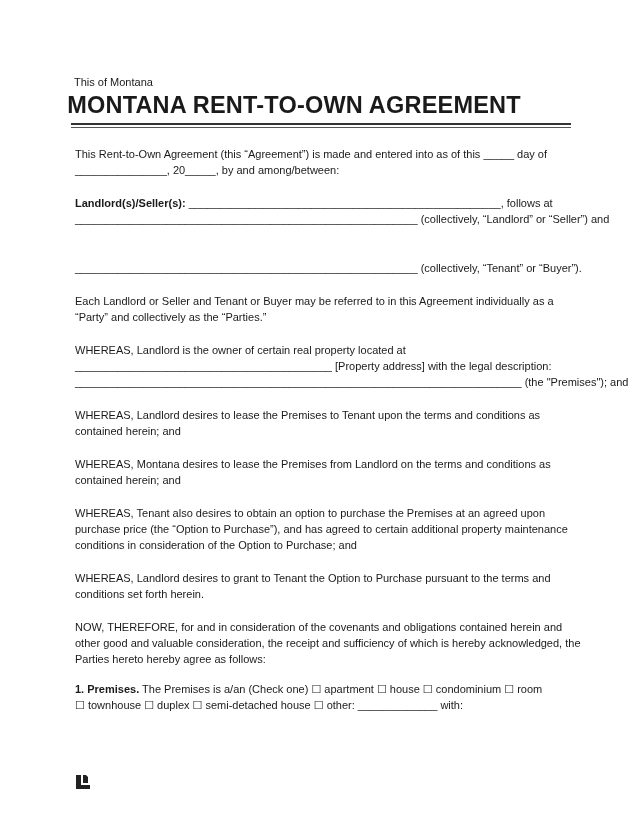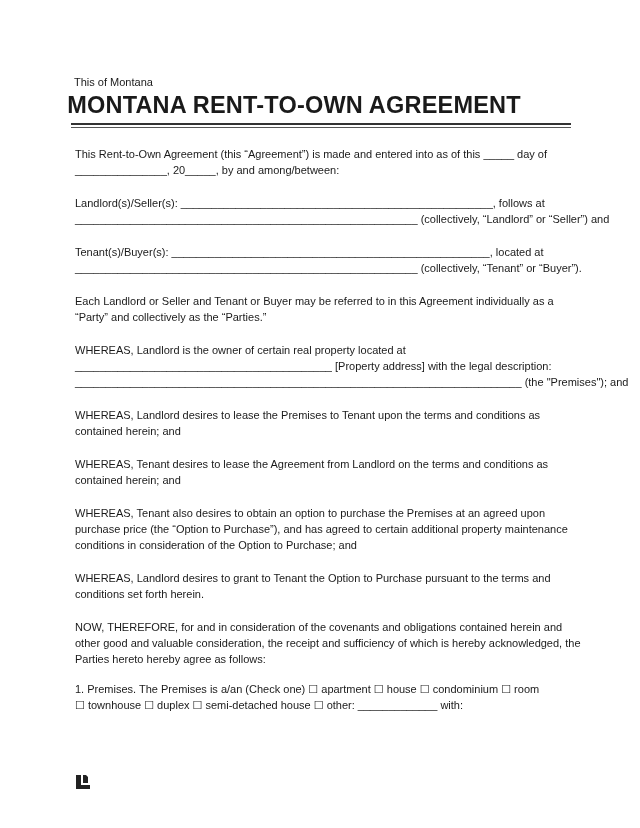--- a/index.html
+++ b/index.html
@@ -5,52 +5,51 @@
   html, body { margin: 0; padding: 0; background: #ffffff; }
   body { width: 640px; height: 828px; position: relative; overflow: hidden;
          font-family: "Liberation Sans", sans-serif; color: #1a1a1a; }
   .page { position: absolute; left: 0; top: 0; width: 640px; height: 828px; }
   .state { position: absolute; left: 74px; top: 76px; font-size: 11px; }
   .title { position: absolute; left: 0; width: 588px; top: 92px; text-align: center;
            font-size: 23.5px; font-weight: bold; letter-spacing: 0.2px; }
   .rule1 { position: absolute; left: 71px; width: 500px; top: 123px; height: 2px; background: #333; }
   .rule2 { position: absolute; left: 71px; width: 500px; top: 126.5px; height: 1px; background: #555; }
   .line { position: absolute; left: 75px; font-size: 11px; line-height: 13px; white-space: nowrap; }
-  .b { font-weight: normal; margin-top: 16px; }
+  .b { font-weight: bold; margin-top: 16px; }
   .logo { position: absolute; left: 75px; top: 774px; width: 16px; height: 16px; }
 </style>
 </head>
 <body>
 
 <div class="page">
   <div class="state">This of Montana</div>
   <div class="title">MONTANA RENT-TO-OWN AGREEMENT</div>
   <div class="rule1"></div>
   <div class="rule2"></div>
 
   <div class="line" style="top:148px">This Rent-to-Own Agreement (this “Agreement”) is made and entered into as of this _____ day of</div>
   <div class="line" style="top:164px">_______________, 20_____, by and among/between:</div>
 
   <div class="line" style="top:197px"><span class="b">Landlord(s)/Seller(s):</span><span> ___________________________________________________, follows at</span></div>
   <div class="line" style="top:213px">________________________________________________________ (collectively, “Landlord” or “Seller”) and</div>
 
-  <div class="line" style="top:246px"><span class="b">Tenant(s)/Buyer(s):</span><span> ____________________________________________________, located at</span></div>
   <div class="line" style="top:262px">________________________________________________________ (collectively,  “Tenant” or “Buyer”).</div>
 
   <div class="line" style="top:295px">Each Landlord or Seller and Tenant or Buyer may be referred to in this Agreement individually as a</div>
   <div class="line" style="top:311px">“Party” and collectively as the “Parties.”</div>
 
   <div class="line" style="top:344px">WHEREAS, Landlord is the owner of certain real property located at</div>
   <div class="line" style="top:360px">__________________________________________ [Property address] with the legal description:</div>
   <div class="line" style="top:376px">_________________________________________________________________________ (the "Premises"); and</div>
 
   <div class="line" style="top:409px">WHEREAS, Landlord desires to lease the Premises to Tenant upon the terms and conditions as</div>
   <div class="line" style="top:425px">contained herein; and</div>
 
-  <div class="line" style="top:458px">WHEREAS, Tenant desires to lease the Agreement from Landlord on the terms and conditions as</div>
+  <div class="line" style="top:458px">WHEREAS, Montana desires to lease the Premises from Landlord on the terms and conditions as</div>
   <div class="line" style="top:474px">contained herein; and</div>
 
   <div class="line" style="top:507px">WHEREAS, Tenant also desires to obtain an option to purchase the Premises at an agreed upon</div>
   <div class="line" style="top:523px">purchase price (the “Option to Purchase”), and has agreed to certain additional property maintenance</div>
   <div class="line" style="top:539px">conditions in consideration of the Option to Purchase; and</div>
 
   <div class="line" style="top:572px">WHEREAS, Landlord desires to grant to Tenant the Option to Purchase pursuant to the terms and</div>
   <div class="line" style="top:588px">conditions set forth herein.</div>
 
   <div class="line" style="top:621px">NOW, THEREFORE, for and in consideration of the covenants and obligations contained herein and</div>

